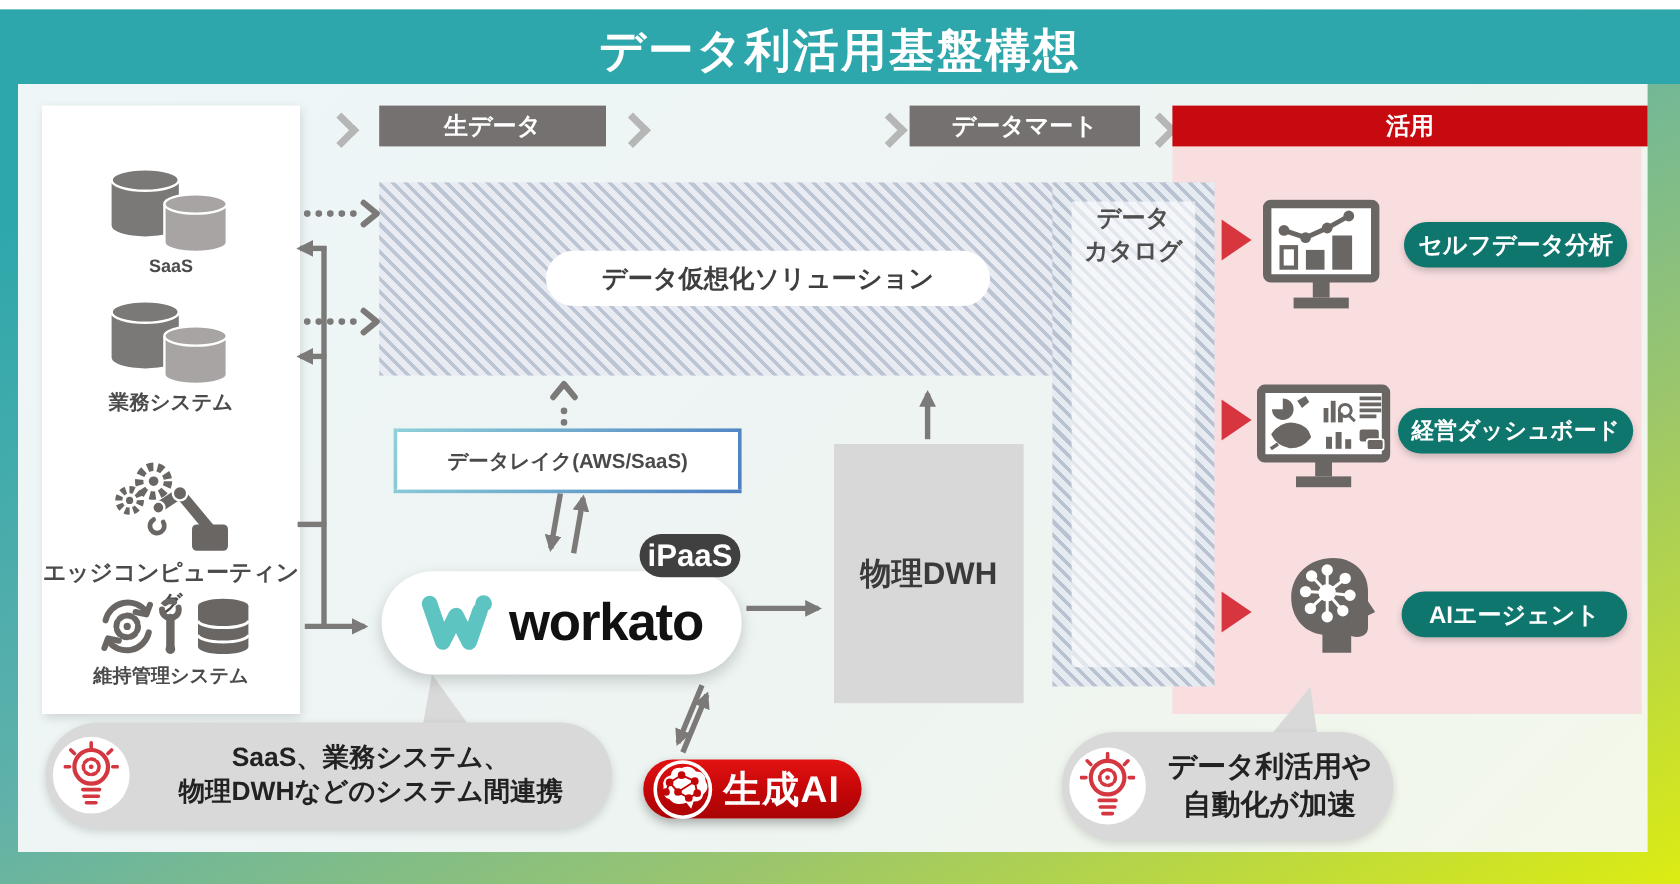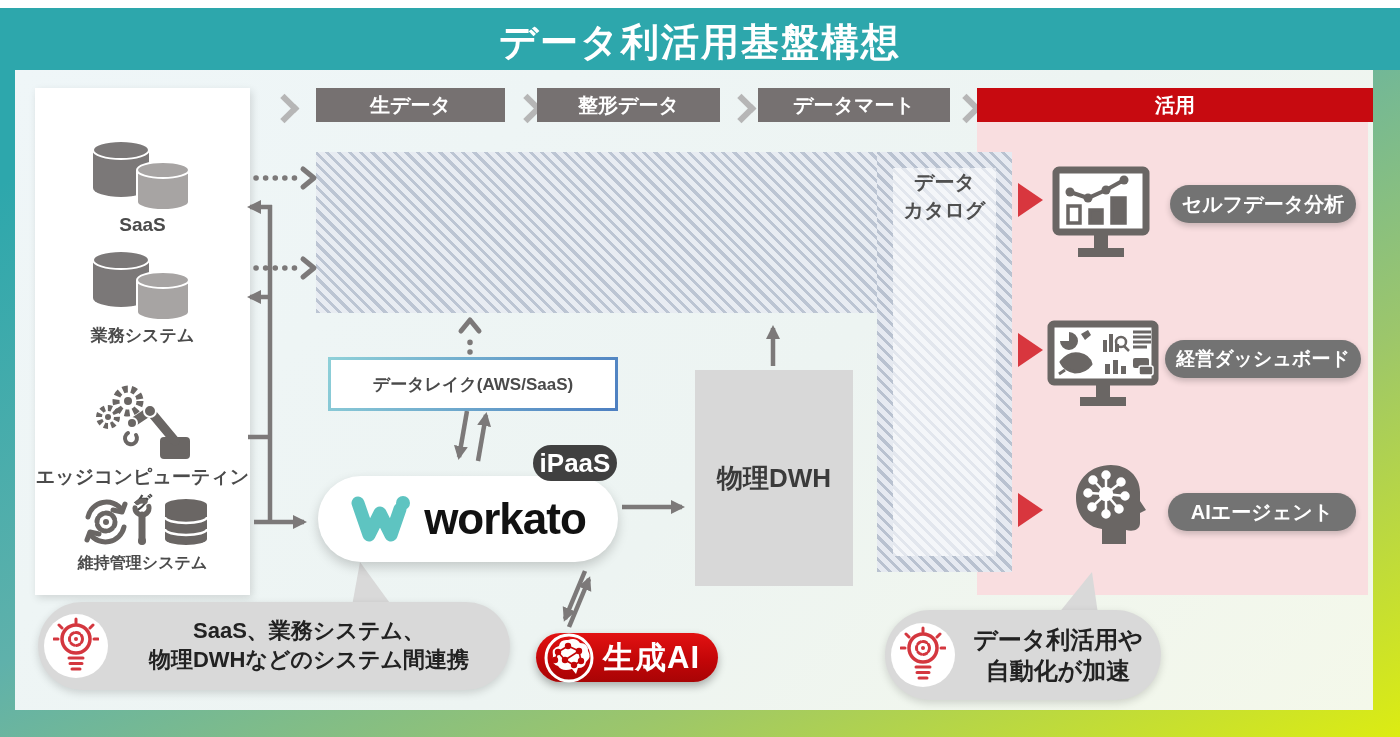--- a/index.html
+++ b/index.html
@@ -51,21 +51,21 @@
          border-radius:18px;color:#fff;font-size:26px;font-weight:bold;z-index:11;
          display:flex;align-items:center;justify-content:center}
   .dwh{position:absolute;left:695px;top:370px;width:158px;height:216px;background:#d8d8d8;z-index:10;
        display:flex;align-items:center;justify-content:center;
        font-size:26px;font-weight:bold;color:#3a3a3a}
   
   .pinkpanel{position:absolute;left:977px;top:122px;width:391px;height:473px;background:#f9dee0;z-index:1}
   .tri{position:absolute;width:0;height:0;z-index:6;
        border-top:17px solid transparent;border-bottom:17px solid transparent;
        border-left:25px solid #d8363e}
-  .usepill{position:absolute;height:38px;background:#737373;border-radius:19px;color:#fff;
+  .usepill{position:absolute;height:38px;background:#0f766e;border-radius:19px;color:#fff;
            font-weight:bold;z-index:6;display:flex;align-items:center;justify-content:center;
            box-shadow:0 3px 6px rgba(0,0,0,.2)}
   
   .callout{position:absolute;background:#d9d9d9;border-radius:45px;z-index:10;
            display:flex;align-items:center;box-shadow:0 3px 8px rgba(0,0,0,.15)}
   .callout .bulb{width:64px;height:64px;background:#fff;border-radius:50%;flex:0 0 64px;
                  display:flex;align-items:center;justify-content:center;margin-left:6px}
   .callout .txt{flex:1;text-align:center;font-weight:bold;color:#222;line-height:1.3}
   .tail{position:absolute;width:0;height:0;z-index:9}
   .genai{position:absolute;left:536px;top:633px;width:182px;height:49px;border-radius:32px;z-index:10;
@@ -89,39 +89,38 @@
   <div class="hatch"></div>
   <div class="catalog-outer"></div>
   <div class="catalog-inner">
     <div><span>データ</span><br>
          <span>カタログ</span></div>
   </div>
 
   <div class="chev" style="left:274px"></div>
   <div class="stage" style="left:316px;width:189px">生データ</div>
   <div class="chev" style="left:517px"></div>
-  <div class="stage" style="left:537px;width:183px">整形データ</div>
   <div class="chev" style="left:731px"></div>
   <div class="stage" style="left:758px;width:192px">データマート</div>
   <div class="chev" style="left:956px"></div>
   <div class="stage red" style="left:977px;width:396px">活用</div>
 
   <div class="srcpanel"></div>
 
   <svg class="icon-abs" style="left:85px;top:138px" width="115" height="78" viewBox="0 0 115 78">
     <g>
         <path d="M8,12 v38 a28,9 0 0 0 56,0 v-38" fill="#7b7878"></path>
         <ellipse cx="36" cy="12" rx="28" ry="9" fill="#7b7878" stroke="#fff" stroke-width="2"></ellipse>
       </g>
     <g>
         <path d="M52,32 v32 a26,8 0 0 0 52,0 v-32" fill="#a7a4a3" stroke="#fff" stroke-width="2"></path>
         <ellipse cx="78" cy="32" rx="26" ry="8" fill="#a7a4a3" stroke="#fff" stroke-width="2"></ellipse>
       </g>
   </svg>
-  <div class="srclabel" style="top:214px;font-size:19px">SaaS</div>
+  <div class="srclabel" style="top:214px;font-size:15px">SaaS</div>
 
   <svg class="icon-abs" style="left:85px;top:248px" width="115" height="78" viewBox="0 0 115 78">
     <g>
         <path d="M8,12 v38 a28,9 0 0 0 56,0 v-38" fill="#7b7878"></path>
         <ellipse cx="36" cy="12" rx="28" ry="9" fill="#7b7878" stroke="#fff" stroke-width="2"></ellipse>
       </g>
     <g>
         <path d="M52,32 v32 a26,8 0 0 0 52,0 v-32" fill="#a7a4a3" stroke="#fff" stroke-width="2"></path>
         <ellipse cx="78" cy="32" rx="26" ry="8" fill="#a7a4a3" stroke="#fff" stroke-width="2"></ellipse>
       </g>
@@ -185,20 +184,21 @@
       <path d="M461,331 l9,-11 l9,11" stroke-width="5" stroke-linecap="round" stroke-linejoin="round"></path>
       <path d="M467,411 l-8,46" stroke-width="4.5" marker-end="url(#arr)"></path>
       <path d="M478,461 l8,-46" stroke-width="4.5" marker-end="url(#arr)"></path>
       <path d="M622,507 H682" stroke-width="4.5" marker-end="url(#arr)"></path>
       <path d="M773,366 V328" stroke-width="4.5" marker-end="url(#arr)"></path>
       <path d="M585,571 l-20,48" stroke-width="4.5" marker-end="url(#arr)"></path>
       <path d="M569,627 l20,-48" stroke-width="4.5" marker-end="url(#arr)"></path>
     </g>
   </svg>
 
+  <div class="virt-pill">データ仮想化ソリューション</div>
   <div class="lake">データレイク(AWS/SaaS)</div>
 
   <div class="workato">
     <svg width="62" height="52" viewBox="0 0 62 52">
       <path d="M8,10 L19,42 L30,20 L41,42 L50,16" stroke="#5ec4c1" stroke-width="13" fill="none" stroke-linecap="round" stroke-linejoin="round"></path>
       <circle cx="53" cy="10" r="7" fill="#5ec4c1"></circle>
     </svg>
     <span class="brand">workato</span>
   </div>
   <div class="ipaas">iPaaS</div>

